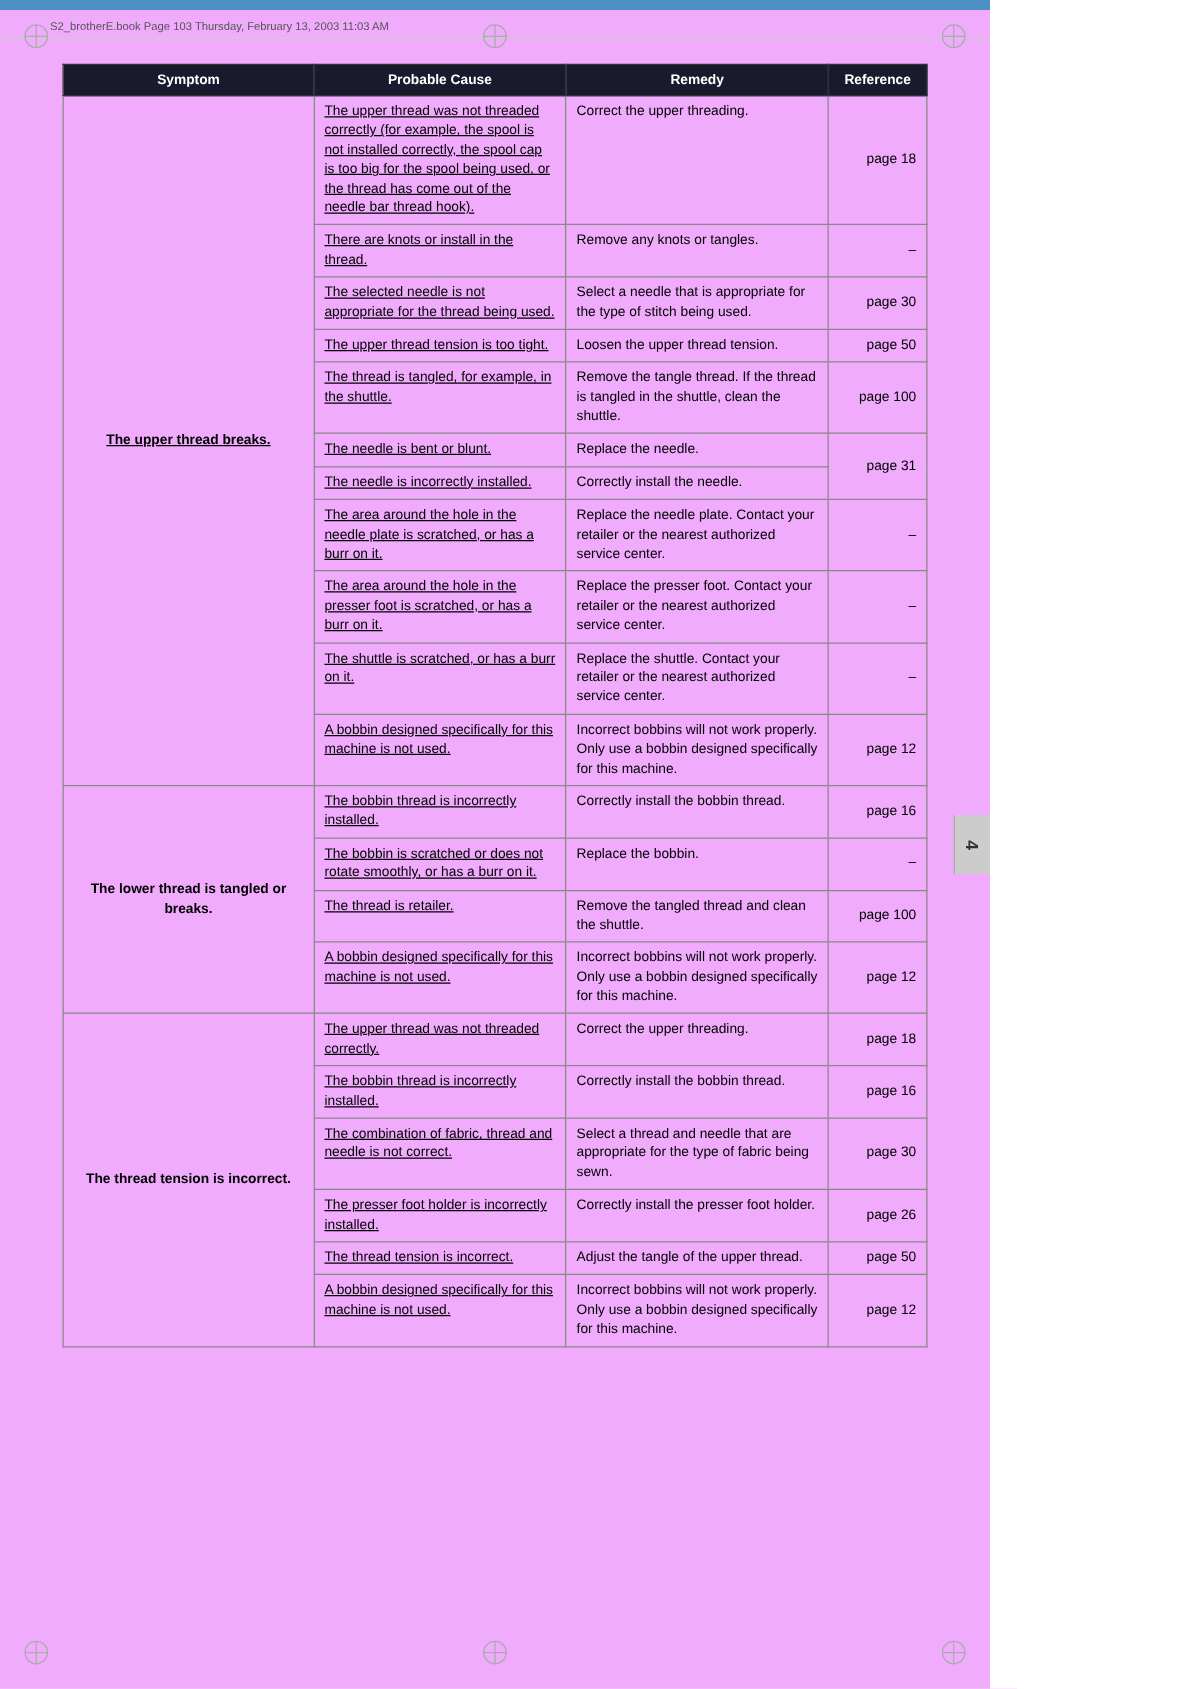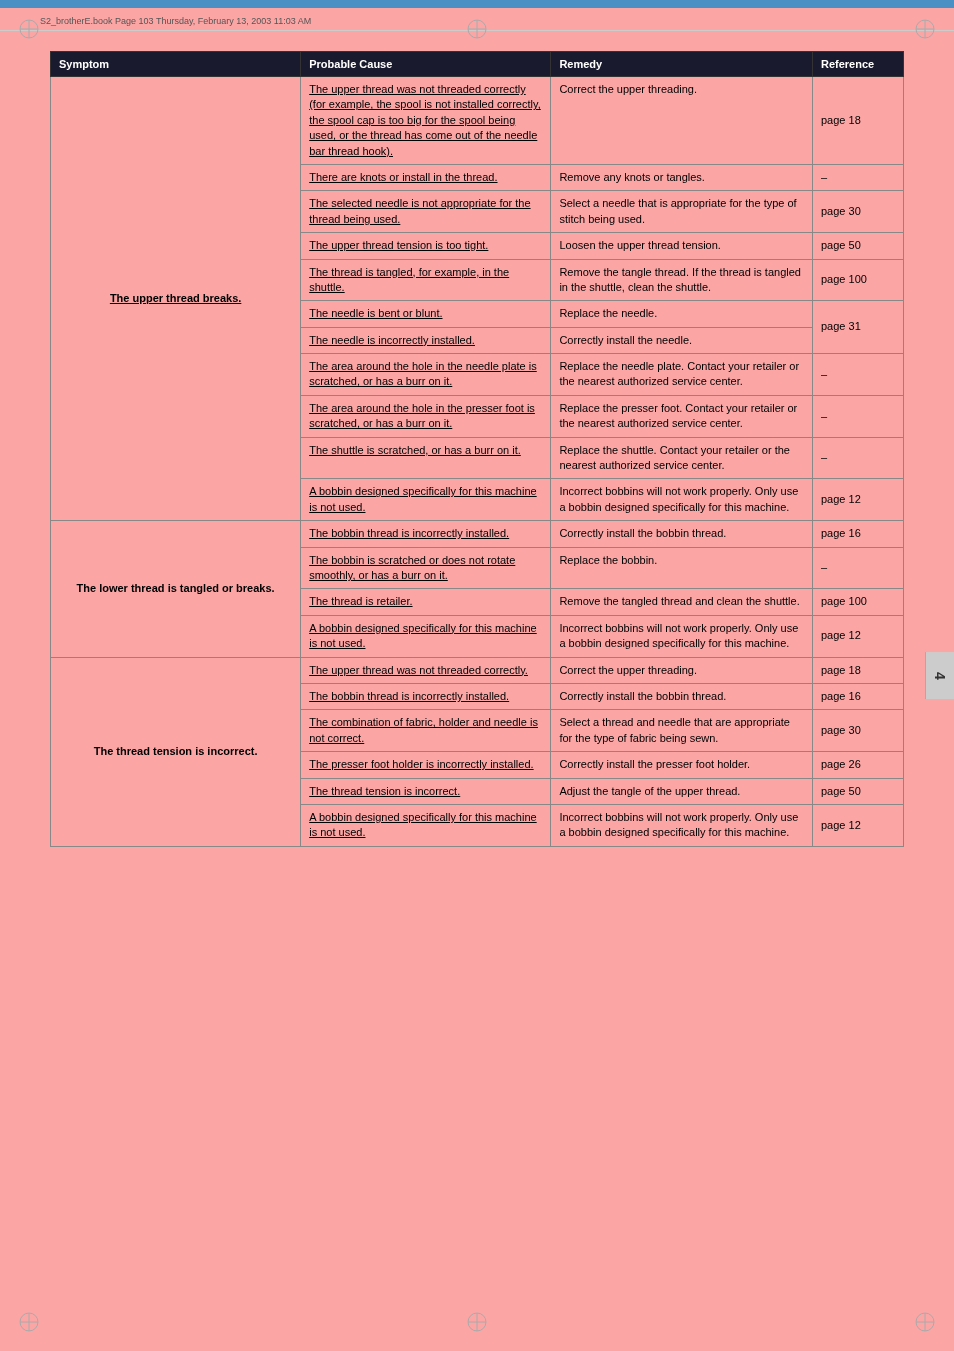--- a/index.html
+++ b/index.html
@@ -6,23 +6,23 @@
     body {
       font-family: Arial, Helvetica, sans-serif;
       font-size: 11px;
       background: #fff;
       width: 954px;
       min-height: 1351px;
       color: #000;
     }
 
     .page {
-      width: 954px;
+      width: 792px;
       min-height: 1351px;
-      background: #fca5a5;
+      background: #f0abfc;
       padding: 0;
       position: relative;
     }
 
     
     .top-bar {
       background: #4a90c4;
       height: 8px;
       width: 100%;
     }
@@ -45,21 +45,21 @@
       border-collapse: collapse;
       font-size: 11px;
     }
 
     th {
       background: #1a1a2e;
       color: #fff;
       font-weight: bold;
       font-size: 11px;
       padding: 6px 8px;
-      text-align: left;
+      text-align: center;
       border: 1px solid #333;
     }
 
     td {
       border: 1px solid #888;
       padding: 5px 8px;
       vertical-align: top;
       font-size: 11px;
       line-height: 1.4;
     }
@@ -77,21 +77,21 @@
       width: 220px;
       text-decoration: underline;
     }
 
     .remedy-cell {
       width: 230px;
     }
 
     .reference-cell {
       width: 80px;
-      text-align: left;
+      text-align: right;
       vertical-align: middle;
     }
 
     
     .side-tab {
       position: absolute;
       right: 0;
       top: 50%;
       transform: translateY(-50%);
       background: #ccc;
@@ -292,21 +292,21 @@
           <td class="cause-cell">The upper thread was not threaded correctly.</td>
           <td class="remedy-cell">Correct the upper threading.</td>
           <td class="reference-cell">page 18</td>
         </tr>
         <tr>
           <td class="cause-cell">The bobbin thread is incorrectly installed.</td>
           <td class="remedy-cell">Correctly install the bobbin thread.</td>
           <td class="reference-cell">page 16</td>
         </tr>
         <tr>
-          <td class="cause-cell">The combination of fabric, holder and needle is not correct.</td>
+          <td class="cause-cell">The combination of fabric, thread and needle is not correct.</td>
           <td class="remedy-cell">Select a thread and needle that are appropriate for the type of fabric being sewn.</td>
           <td class="reference-cell">page 30</td>
         </tr>
         <tr>
           <td class="cause-cell">The presser foot holder is incorrectly installed.</td>
           <td class="remedy-cell">Correctly install the presser foot holder.</td>
           <td class="reference-cell">page 26</td>
         </tr>
         <tr>
           <td class="cause-cell">The thread tension is incorrect.</td>

